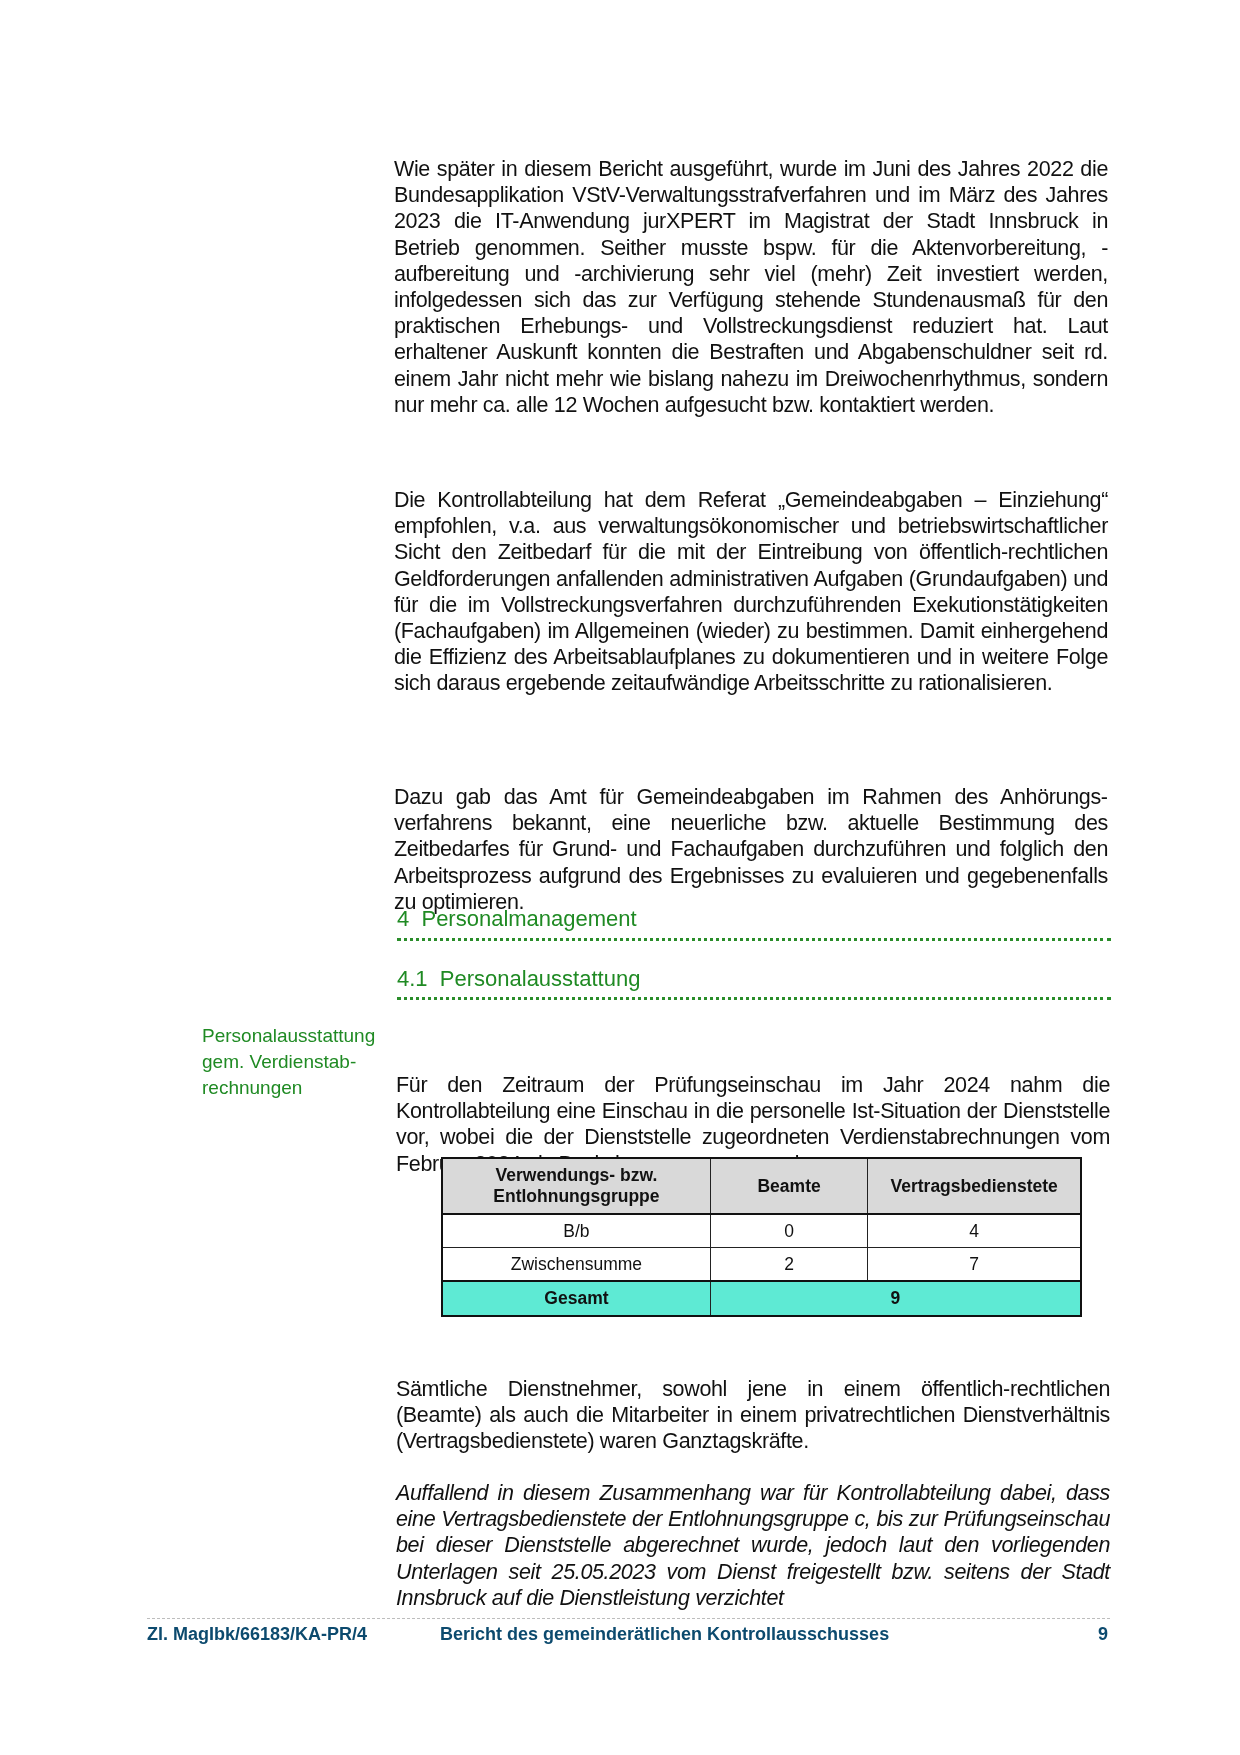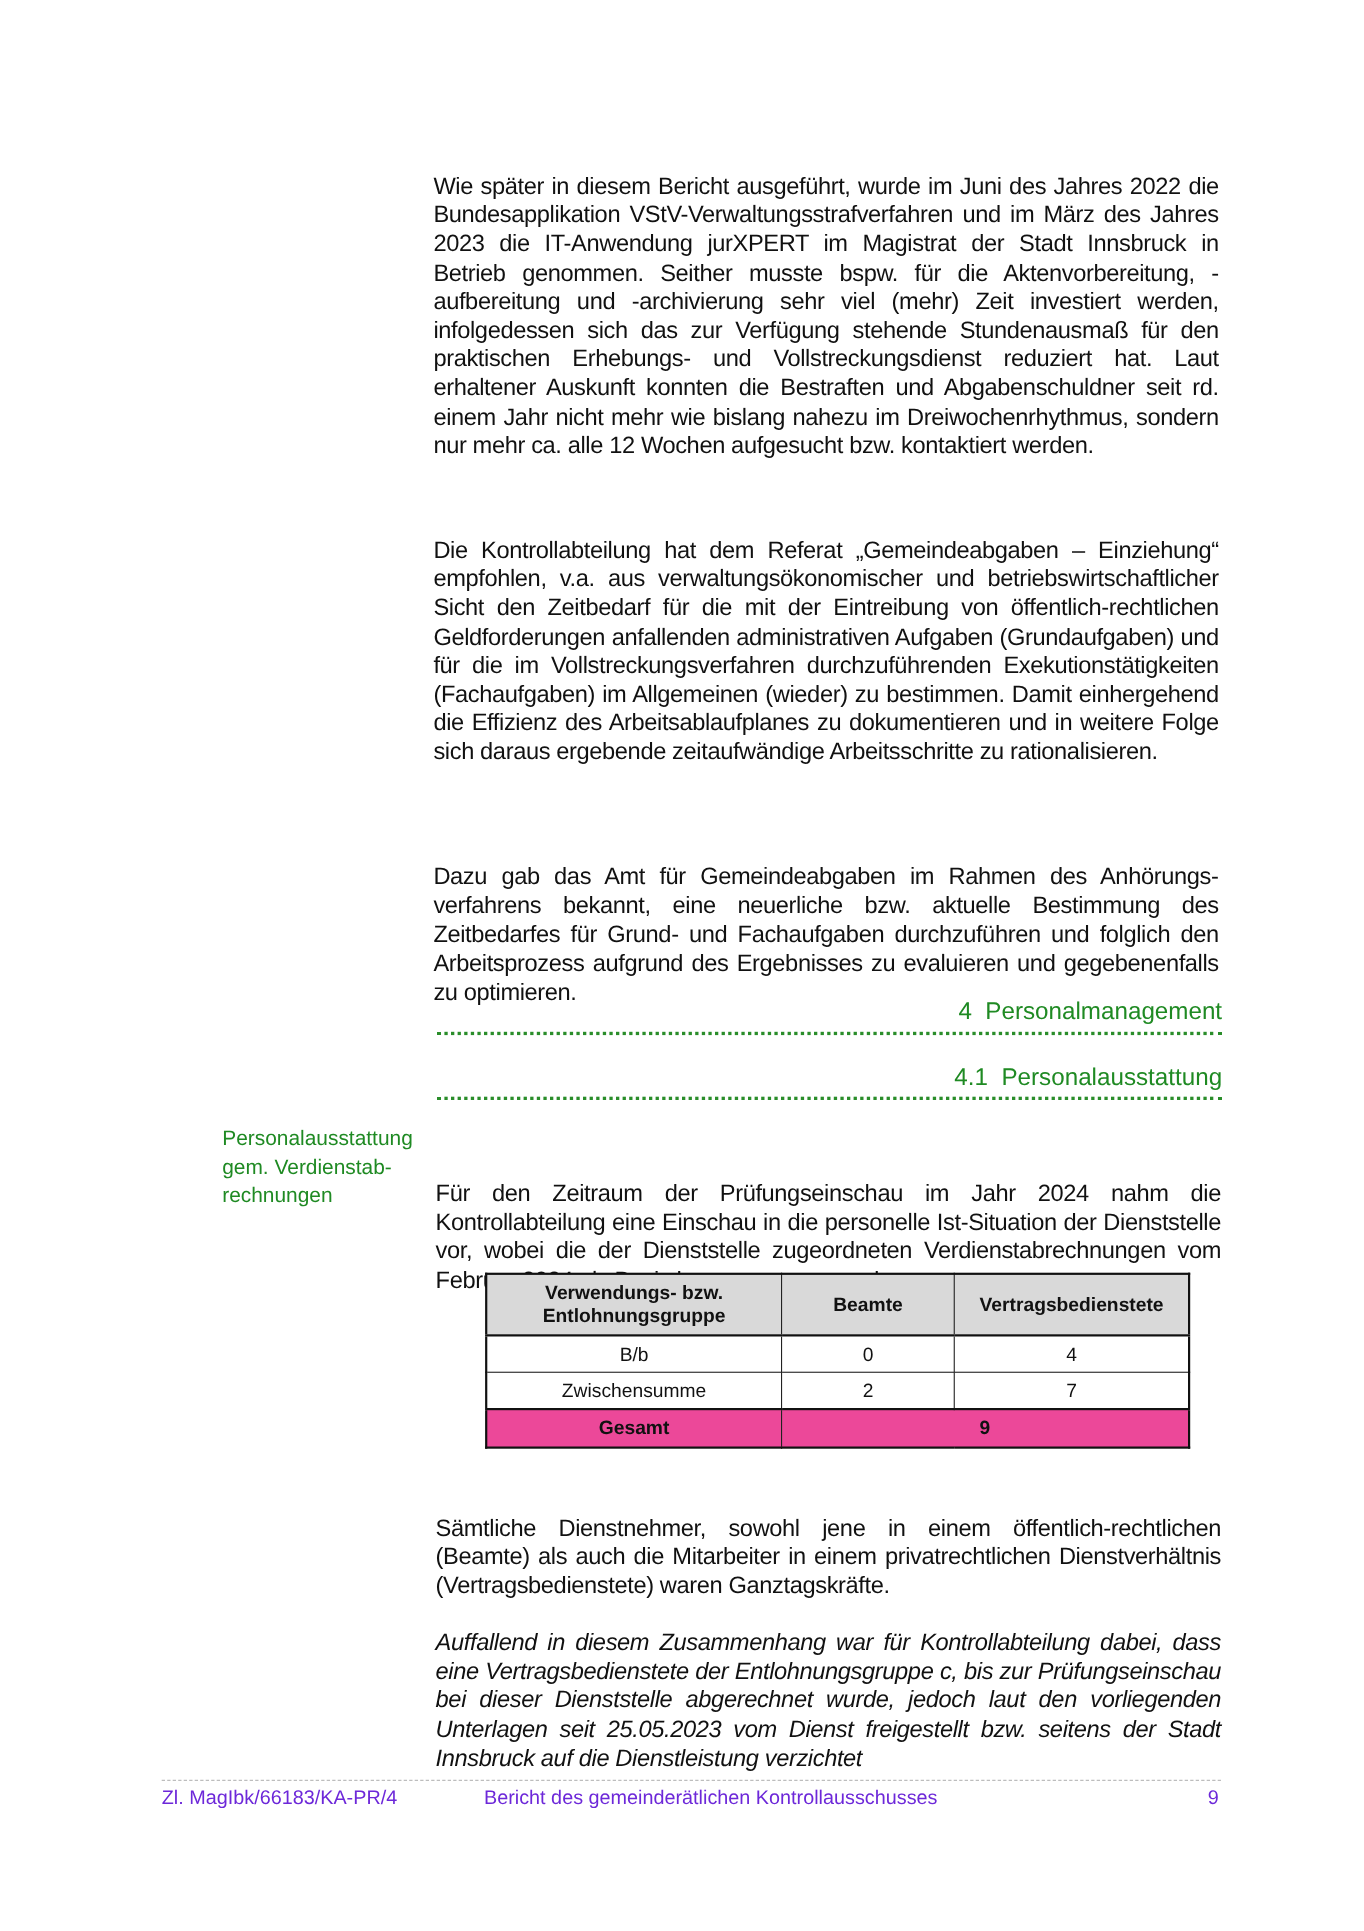--- a/index.html
+++ b/index.html
@@ -2,42 +2,42 @@
 <html><head>
 <meta charset="utf-8">
 <style>
   html, body { margin: 0; padding: 0; background: #ffffff; }
   body { width: 1240px; height: 1755px; position: relative; overflow: hidden; font-family: "Liberation Sans", sans-serif; color: #111; }
   .body-col { position: absolute; left: 394px; width: 714px; }
   .para { font-size: 21.5px; line-height: 26.2px; text-align: justify; margin: 0; letter-spacing: -0.35px; transform-origin: left top; }
   .p1 { top: 156px; }
   .p2 { top: 487px; }
   .p3 { top: 760px; margin-top: 24px; }
-  .heading { position: absolute; left: 397px; width: 714px; text-align: right; color: #1f8a23; font-size: 22px; }
+  .heading { position: absolute; left: 397px; width: 714px; color: #1f8a23; font-size: 22px; }
   .heading span { display: inline-block; }
   .h1 { top: 906px; }
   .h2 { top: 966px; }
   .dotline { position: absolute; left: 397px; width: 714px; height: 0; border-top: 3px dotted #2a8d2a; }
   .d1 { top: 938px; }
   .d2 { top: 997px; }
   .margin-note { position: absolute; left: 155px; top: 1023px; width: 200px; color: #1f8a23; font-size: 19px; line-height: 26px; margin-left: 47px; }
   .p4 { top: 1072px; left: 396px; }
   .tbl { position: absolute; left: 441px; top: 1157px; width: 641px; border-collapse: collapse; font-size: 17.5px; }
   .tbl td, .tbl th { border: 1px solid #222; text-align: center; padding: 0; }
   .tbl th { background: #d9d9d9; font-weight: bold; height: 54px; line-height: 21px; }
   .tbl td { height: 32px; }
-  .tbl tr.total td { background: #ec4899; font-weight: bold; height: 33px; }
+  .tbl tr.total td { background: #5eead4; font-weight: bold; height: 33px; }
   .tbl { border: 2px solid #111; }
   .tbl tr.head th { border-bottom: 2px solid #111; }
   .tbl tr.total td { border-top: 2px solid #111; }
   .c1 { width: 288px; } .c2 { width: 176px; } .c3 { width: 221px; }
   .p5 { top: 1376px; left: 396px; }
   .p6 { top: 1480px; left: 396px; font-style: italic; }
   .footer-line { position: absolute; left: 147px; top: 1618px; width: 963px; border-top: 1.5px dashed #bdbdbd; }
-  .footer { position: absolute; top: 1624px; font-size: 18px; color: #6d28d9; }
+  .footer { position: absolute; top: 1624px; font-size: 18px; color: #0c4a6e; font-weight: bold; }
   .f1 { left: 147px; } .f2 { left: 440px; } .f3 { left: 1098px; }
 </style>
 </head>
 <body>
 
 <p class="body-col para p1">Wie später in diesem Bericht ausgeführt, wurde im Juni des Jahres 2022 die Bundesapplikation VStV-Verwaltungsstrafverfahren und im März des Jahres 2023 die IT-Anwendung jurXPERT im Magistrat der Stadt Innsbruck in Betrieb genommen. Seither musste bspw. für die Aktenvorbereitung, -aufbereitung und -archivierung sehr viel (mehr) Zeit investiert werden, infolgedessen sich das zur Verfügung stehende Stundenausmaß für den praktischen Erhebungs- und Vollstreckungs­dienst reduziert hat. Laut erhaltener Auskunft konnten die Bestraften und Abgabenschuldner seit rd. einem Jahr nicht mehr wie bislang nahezu im Dreiwochenrhythmus, sondern nur mehr ca. alle 12 Wochen aufgesucht bzw. kontaktiert werden.</p>
 <p class="body-col para p2">Die Kontrollabteilung hat dem Referat „Gemeindeabgaben – Ein­ziehung“ empfohlen, v.a. aus verwaltungsökonomischer und betriebs­wirtschaftlicher Sicht den Zeitbedarf für die mit der Eintreibung von öffentlich-rechtlichen Geldforderungen anfallenden administrativen Aufgaben (Grundaufgaben) und für die im Vollstreckungsverfahren durchzuführenden Exekutionstätigkeiten (Fachaufgaben) im Allgemei­nen (wieder) zu bestimmen. Damit einhergehend die Effizienz des Arbeitsablaufplanes zu dokumentieren und in weitere Folge sich daraus ergebende zeitaufwändige Arbeitsschritte zu rationalisieren.</p>
 <p class="body-col para p3">Dazu gab das Amt für Gemeindeabgaben im Rahmen des Anhörungs­verfahrens bekannt, eine neuerliche bzw. aktuelle Bestimmung des Zeitbedarfes für Grund- und Fachaufgaben durchzuführen und folglich den Arbeitsprozess aufgrund des Ergebnisses zu evaluieren und gegebenenfalls zu optimieren.</p>
 
 <div class="heading h1"><span style="white-space:pre">4  Personalmanagement</span></div>

